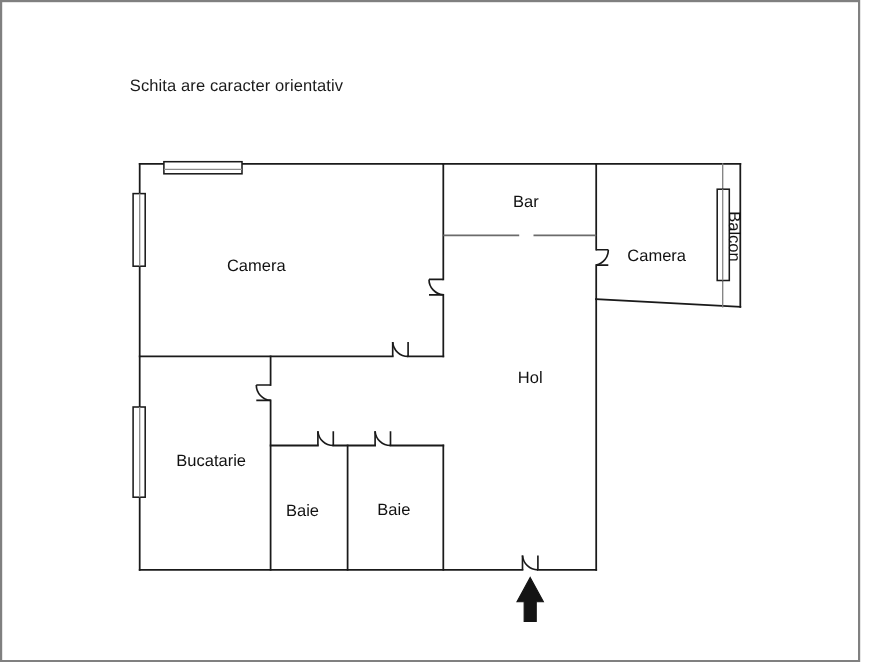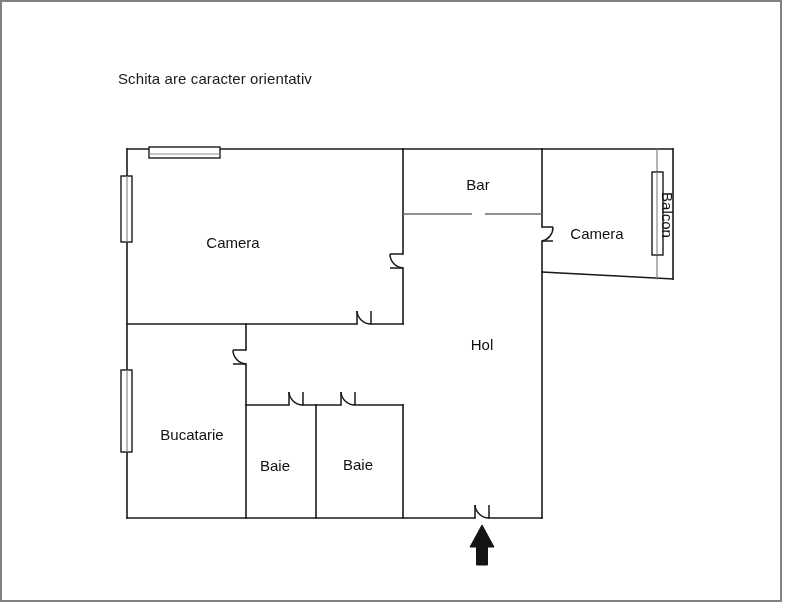--- a/index.html
+++ b/index.html
@@ -159,19 +159,19 @@
   <div class="room-label" style="left:231px; top:240px;">Camera</div>
 
   <div class="room-label" style="left:476px; top:182px;">Bar</div>
 
   <div class="room-label" style="left:595px; top:231px;">Camera</div>
 
   <div class="room-label vertical" style="left:665px; top:213px;">Balcon</div>
 
   <div class="room-label" style="left:448px; top:342px;margin-left:32px;">Hol</div>
 
-  <div class="room-label" style="left:190px; top:432px;">Bucatarie</div>
+  <div class="room-label" style="left:190px; top:417px;">Bucatarie</div>
 
   <div class="room-label" style="left:273px; top:463px;">Baie</div>
 
   <div class="room-label" style="left:356px; top:462px;">Baie</div>
 
 </div>
 
 </body></html>

